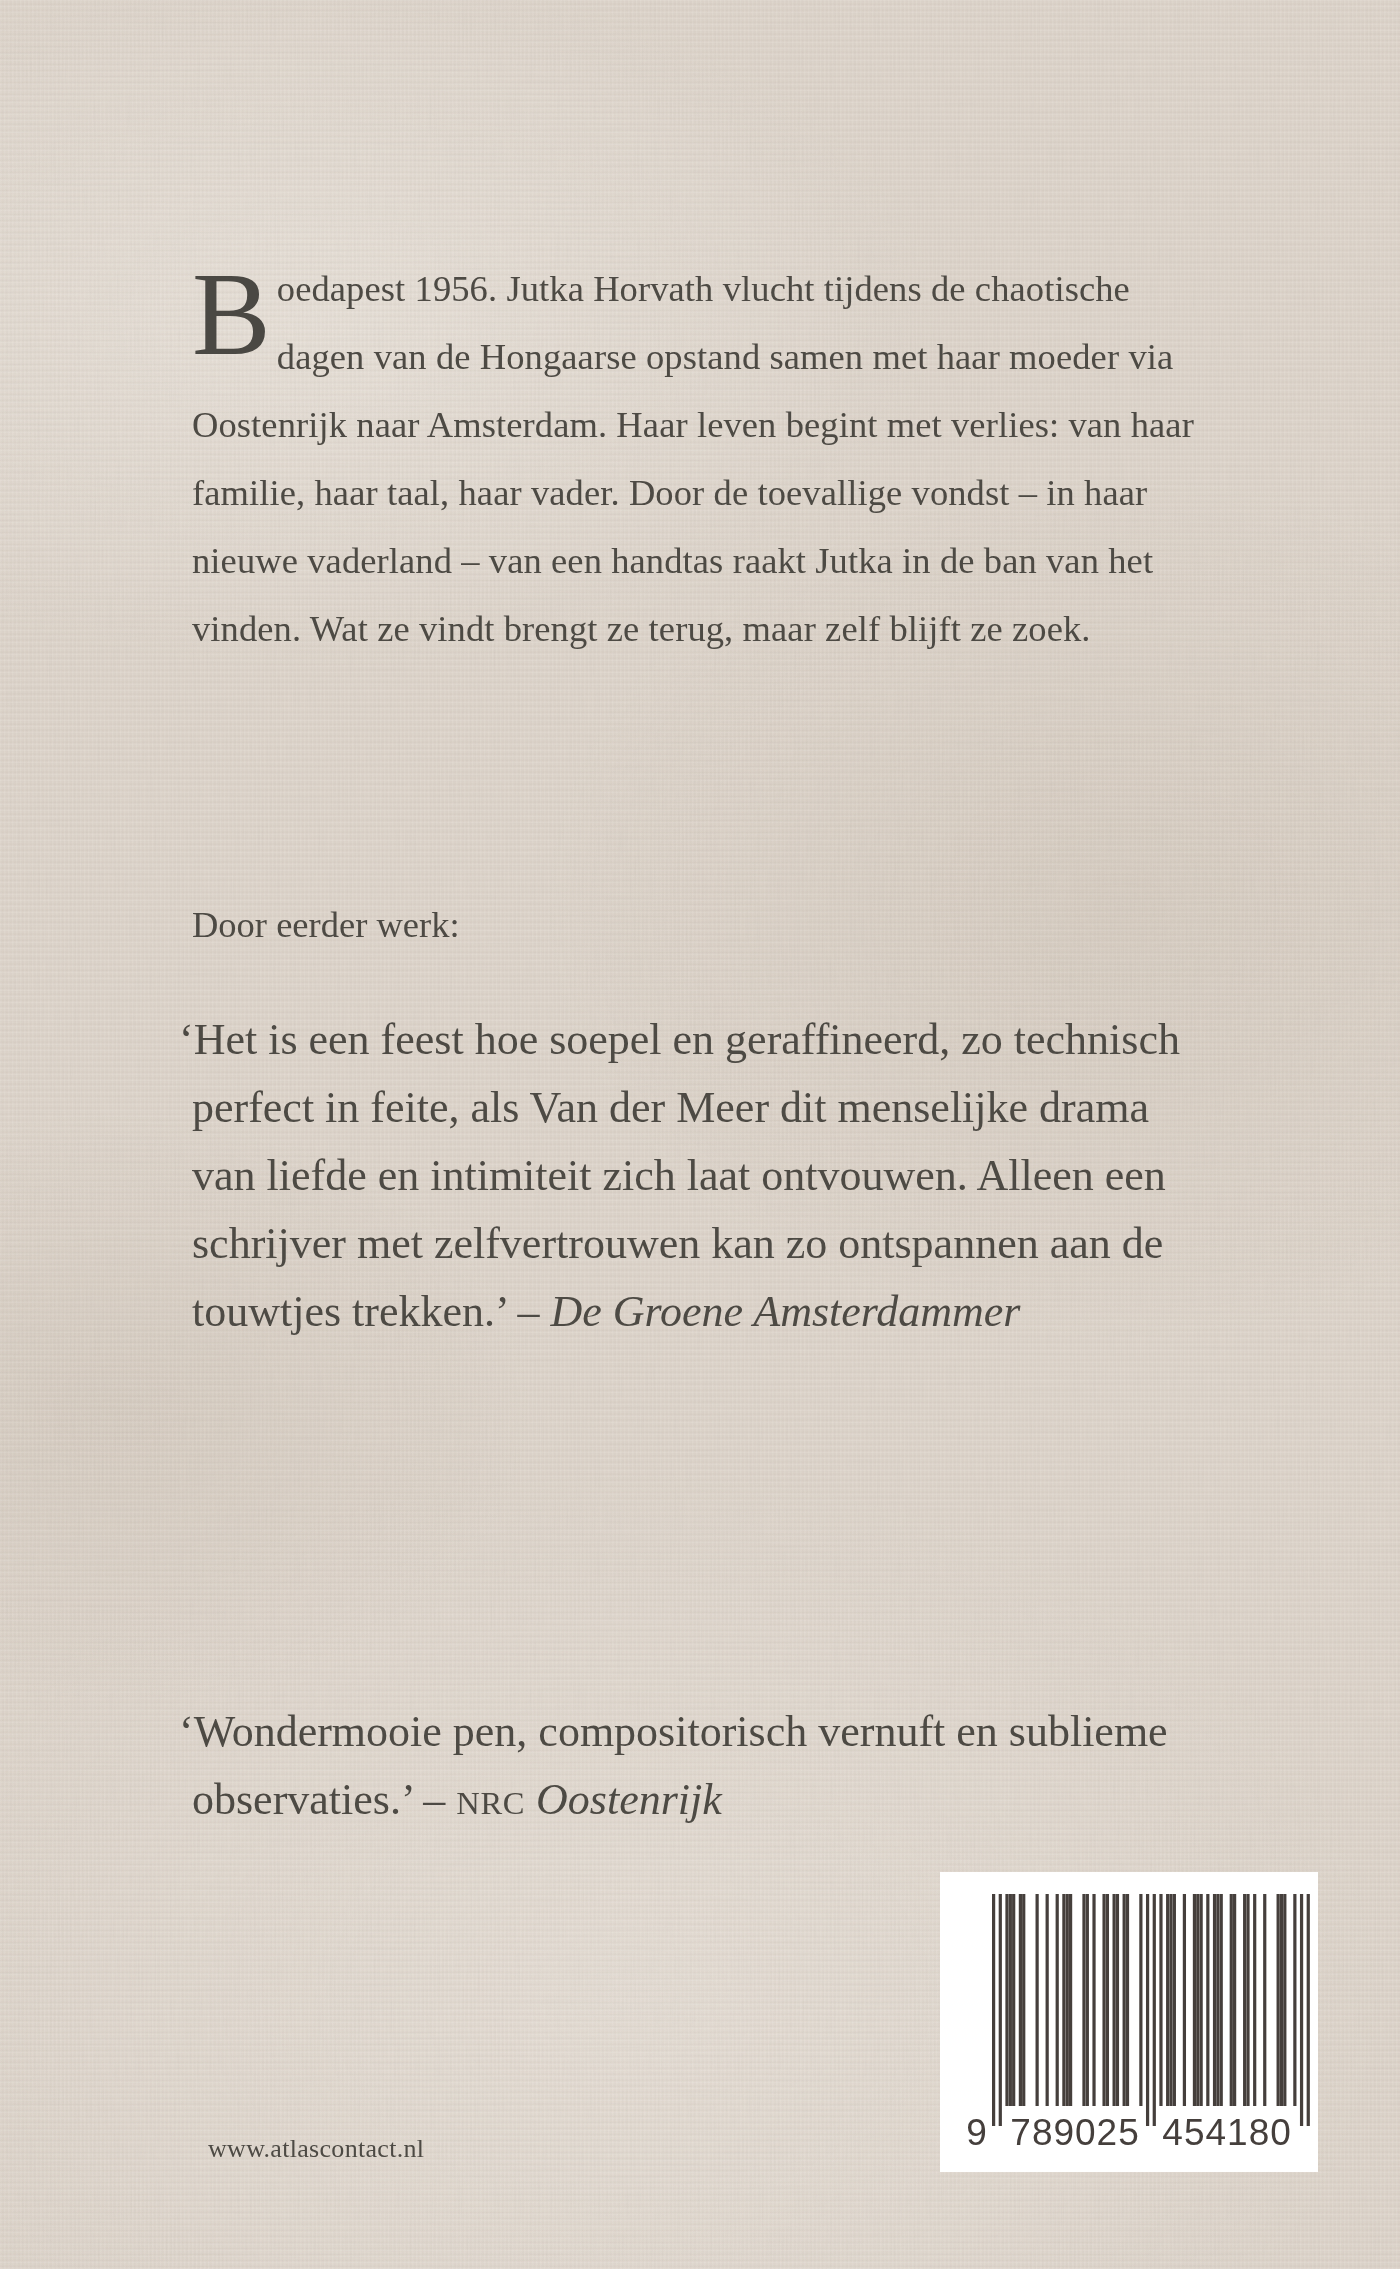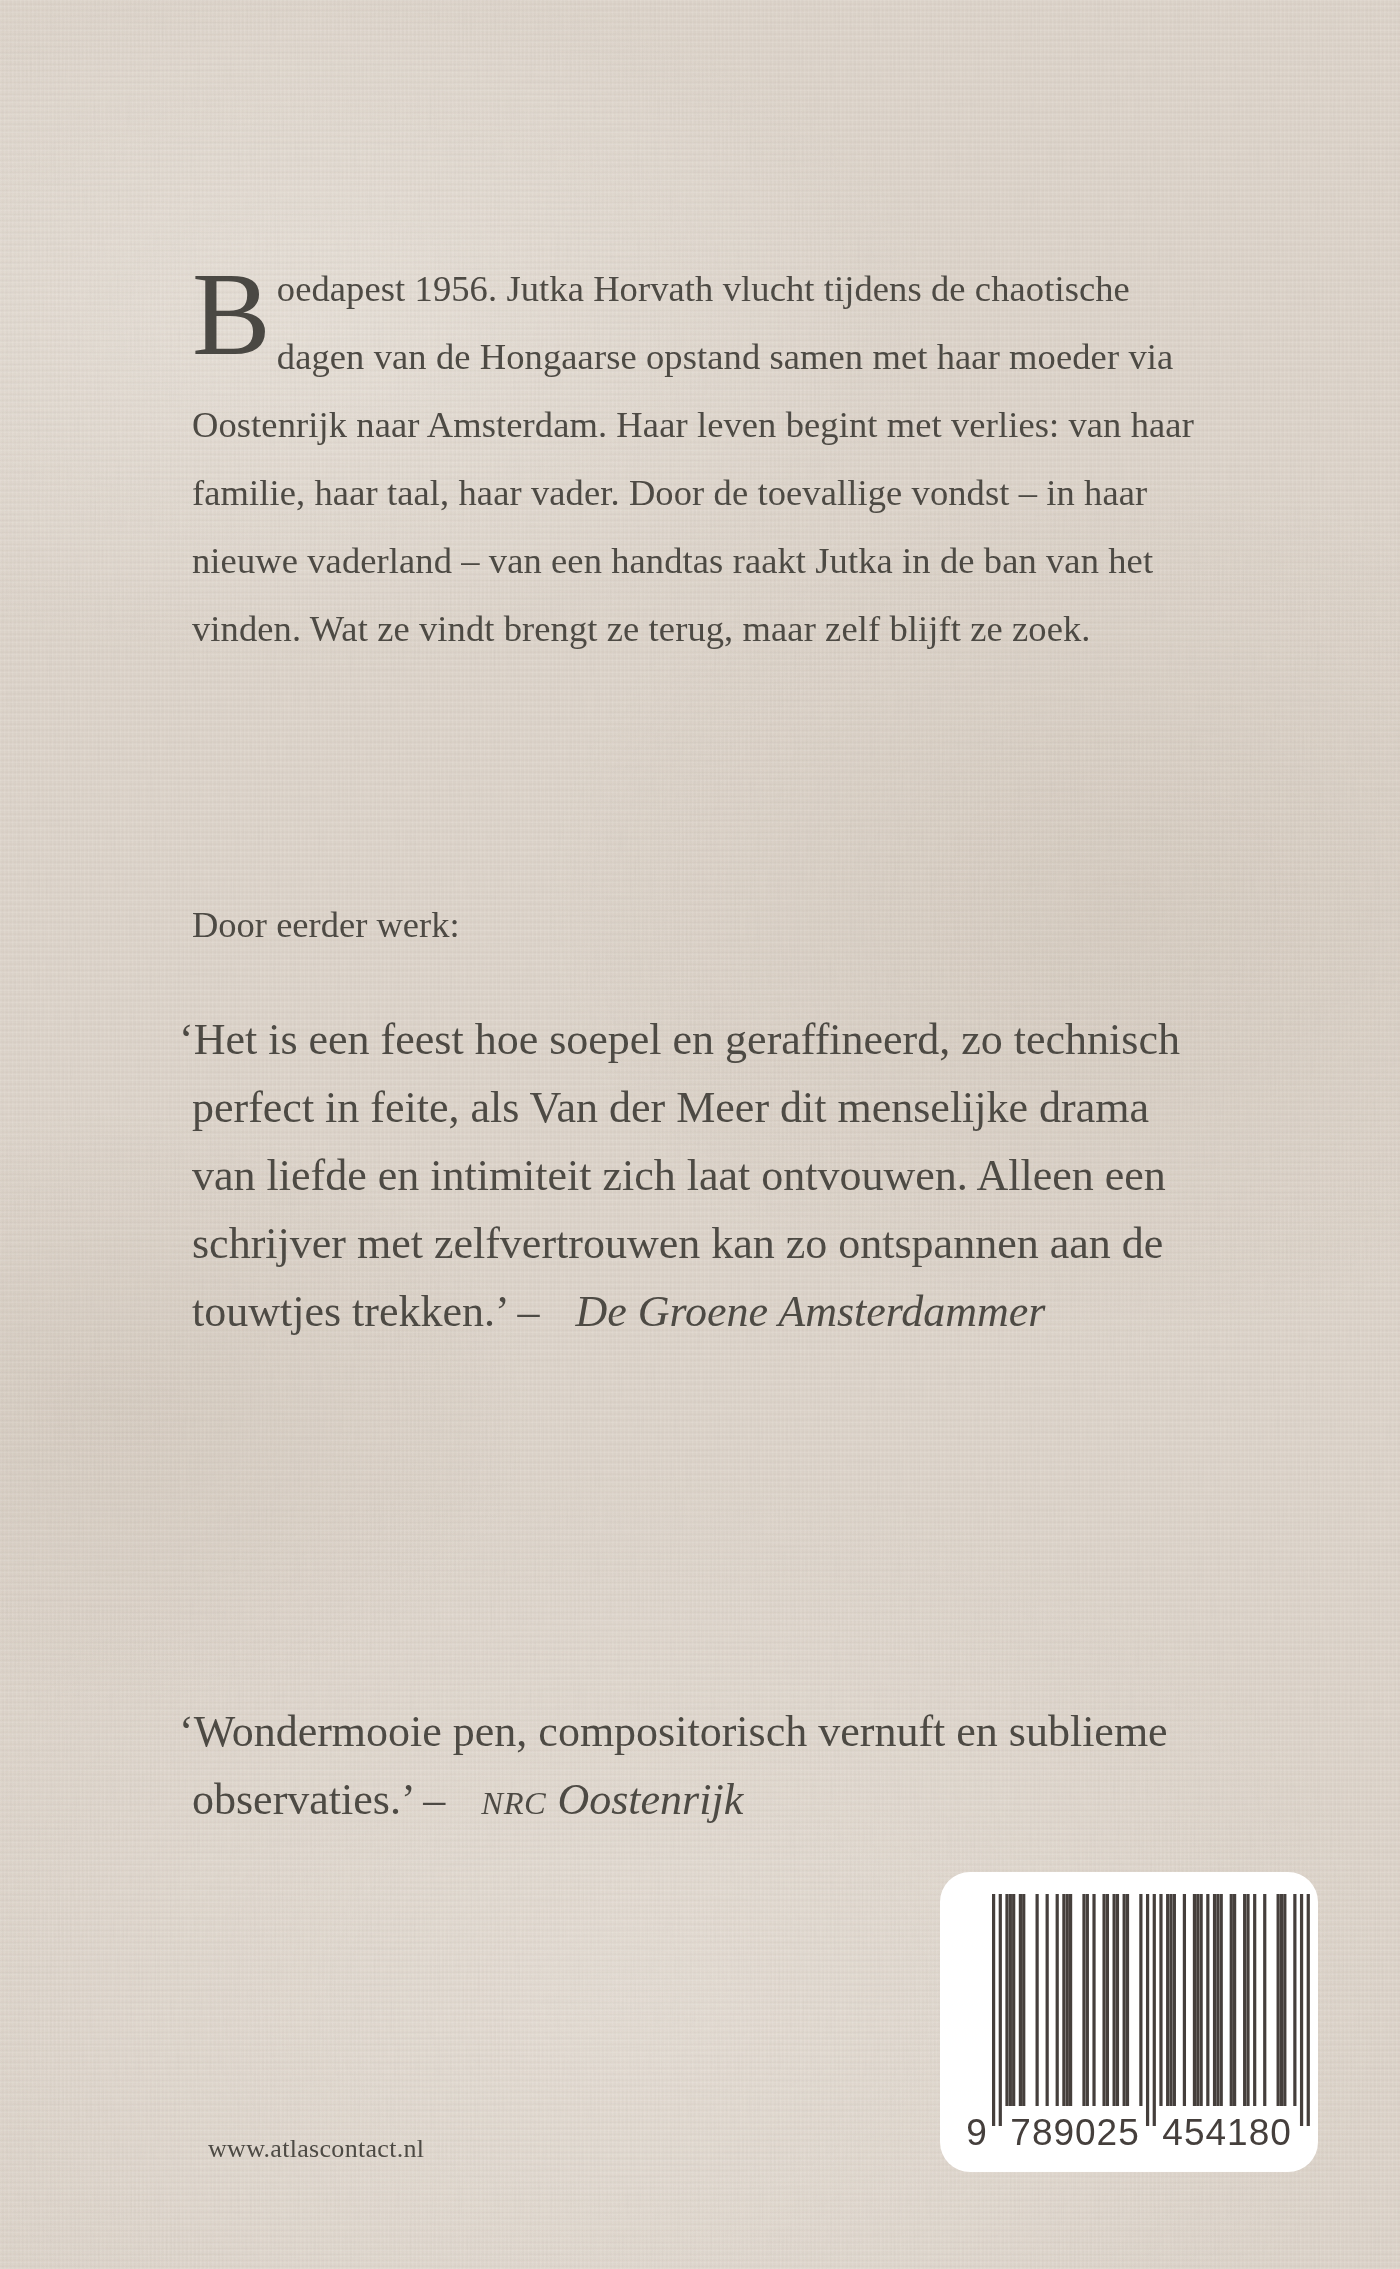--- a/index.html
+++ b/index.html
@@ -116,35 +116,32 @@
 
   .quote-1 { top: 962px; }
   .quote-2 { top: 1382px; }
   .quote-3 { top: 1654px; }
 
   .src {
     font-style: italic;
   }
 
   .smallcaps {
-    font-style: italic;
     font-size: 0.74em;
     letter-spacing: 0.6px;
-    margin-left: 25px;
   }
 
   
   .barcode-box {
     position: absolute;
     left: 940px;
     top: 1872px;
     width: 378px;
     height: 300px;
     background: #ffffff;
-    border-radius: 30px;
   }
 
   .barcode-inner {
     position: absolute;
     left: 0;
     top: 0;
     width: 378px;
     height: 300px;
   }
 

